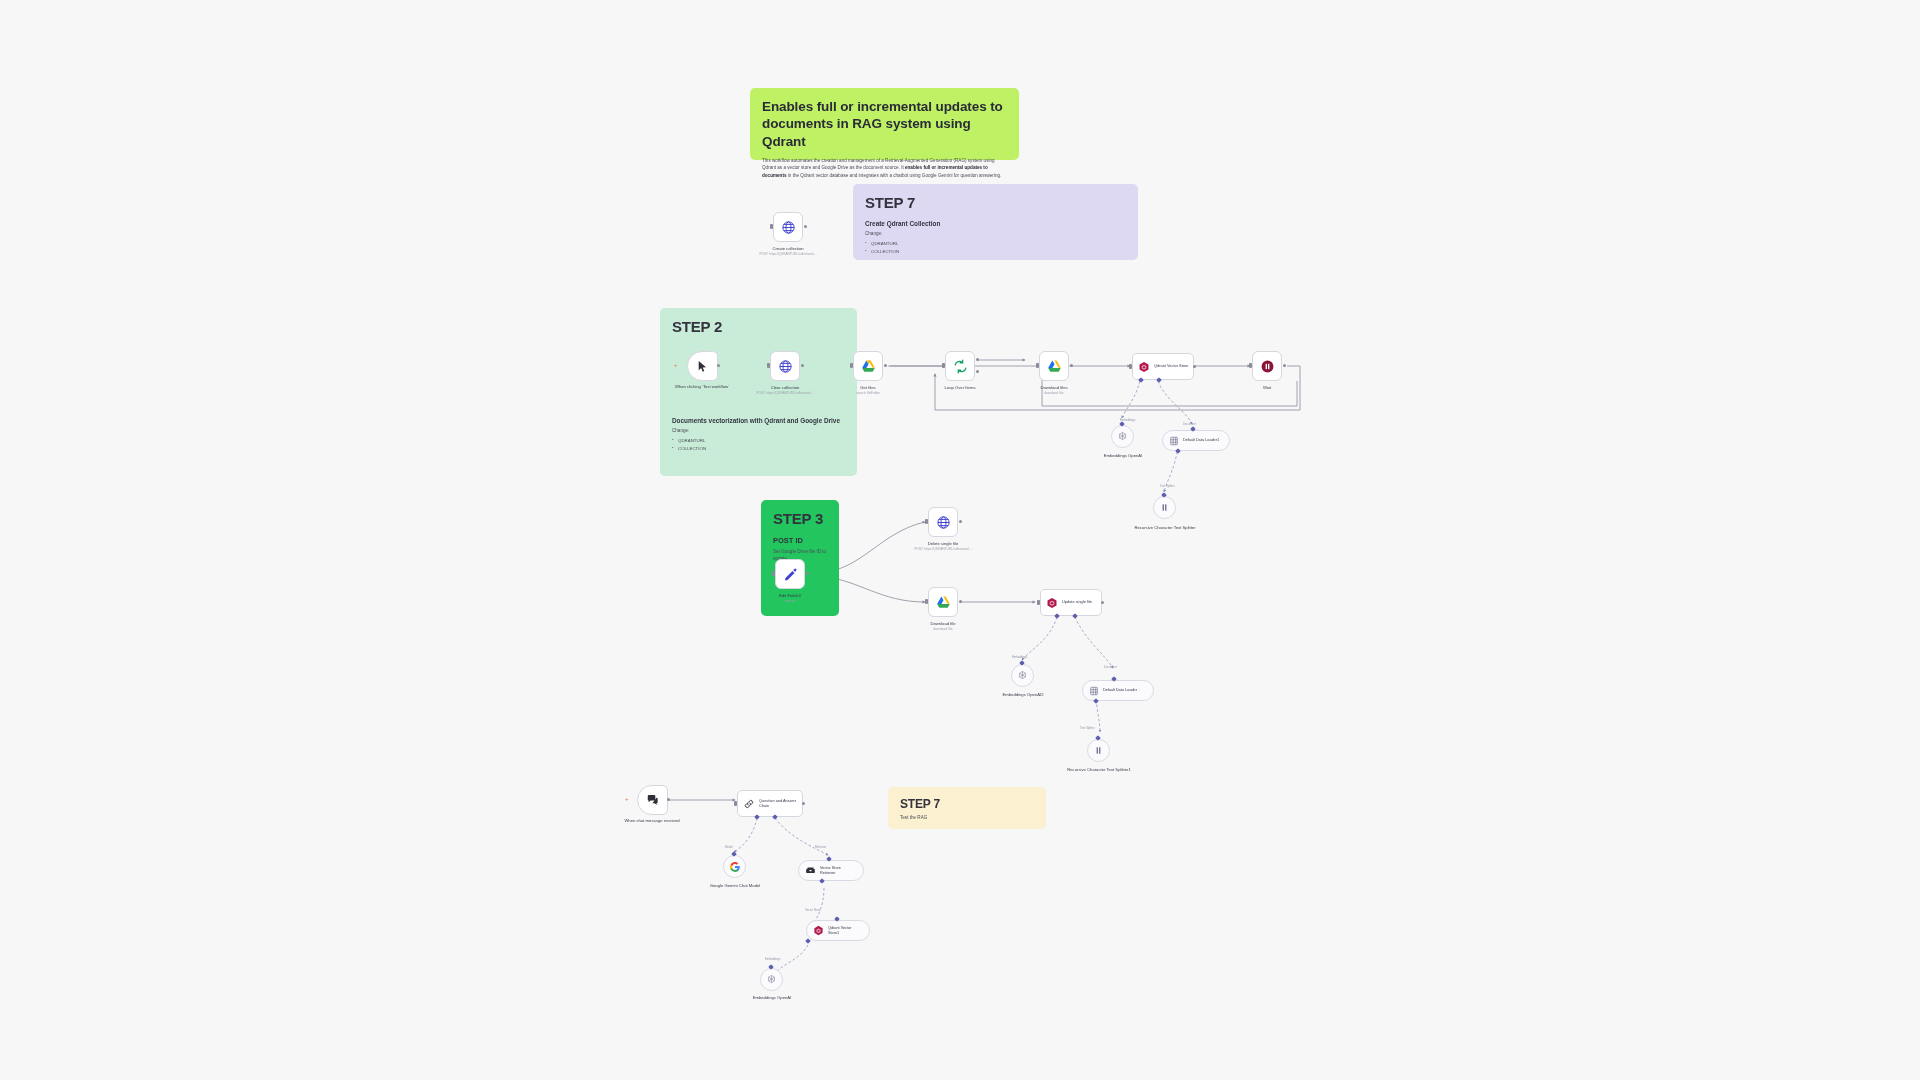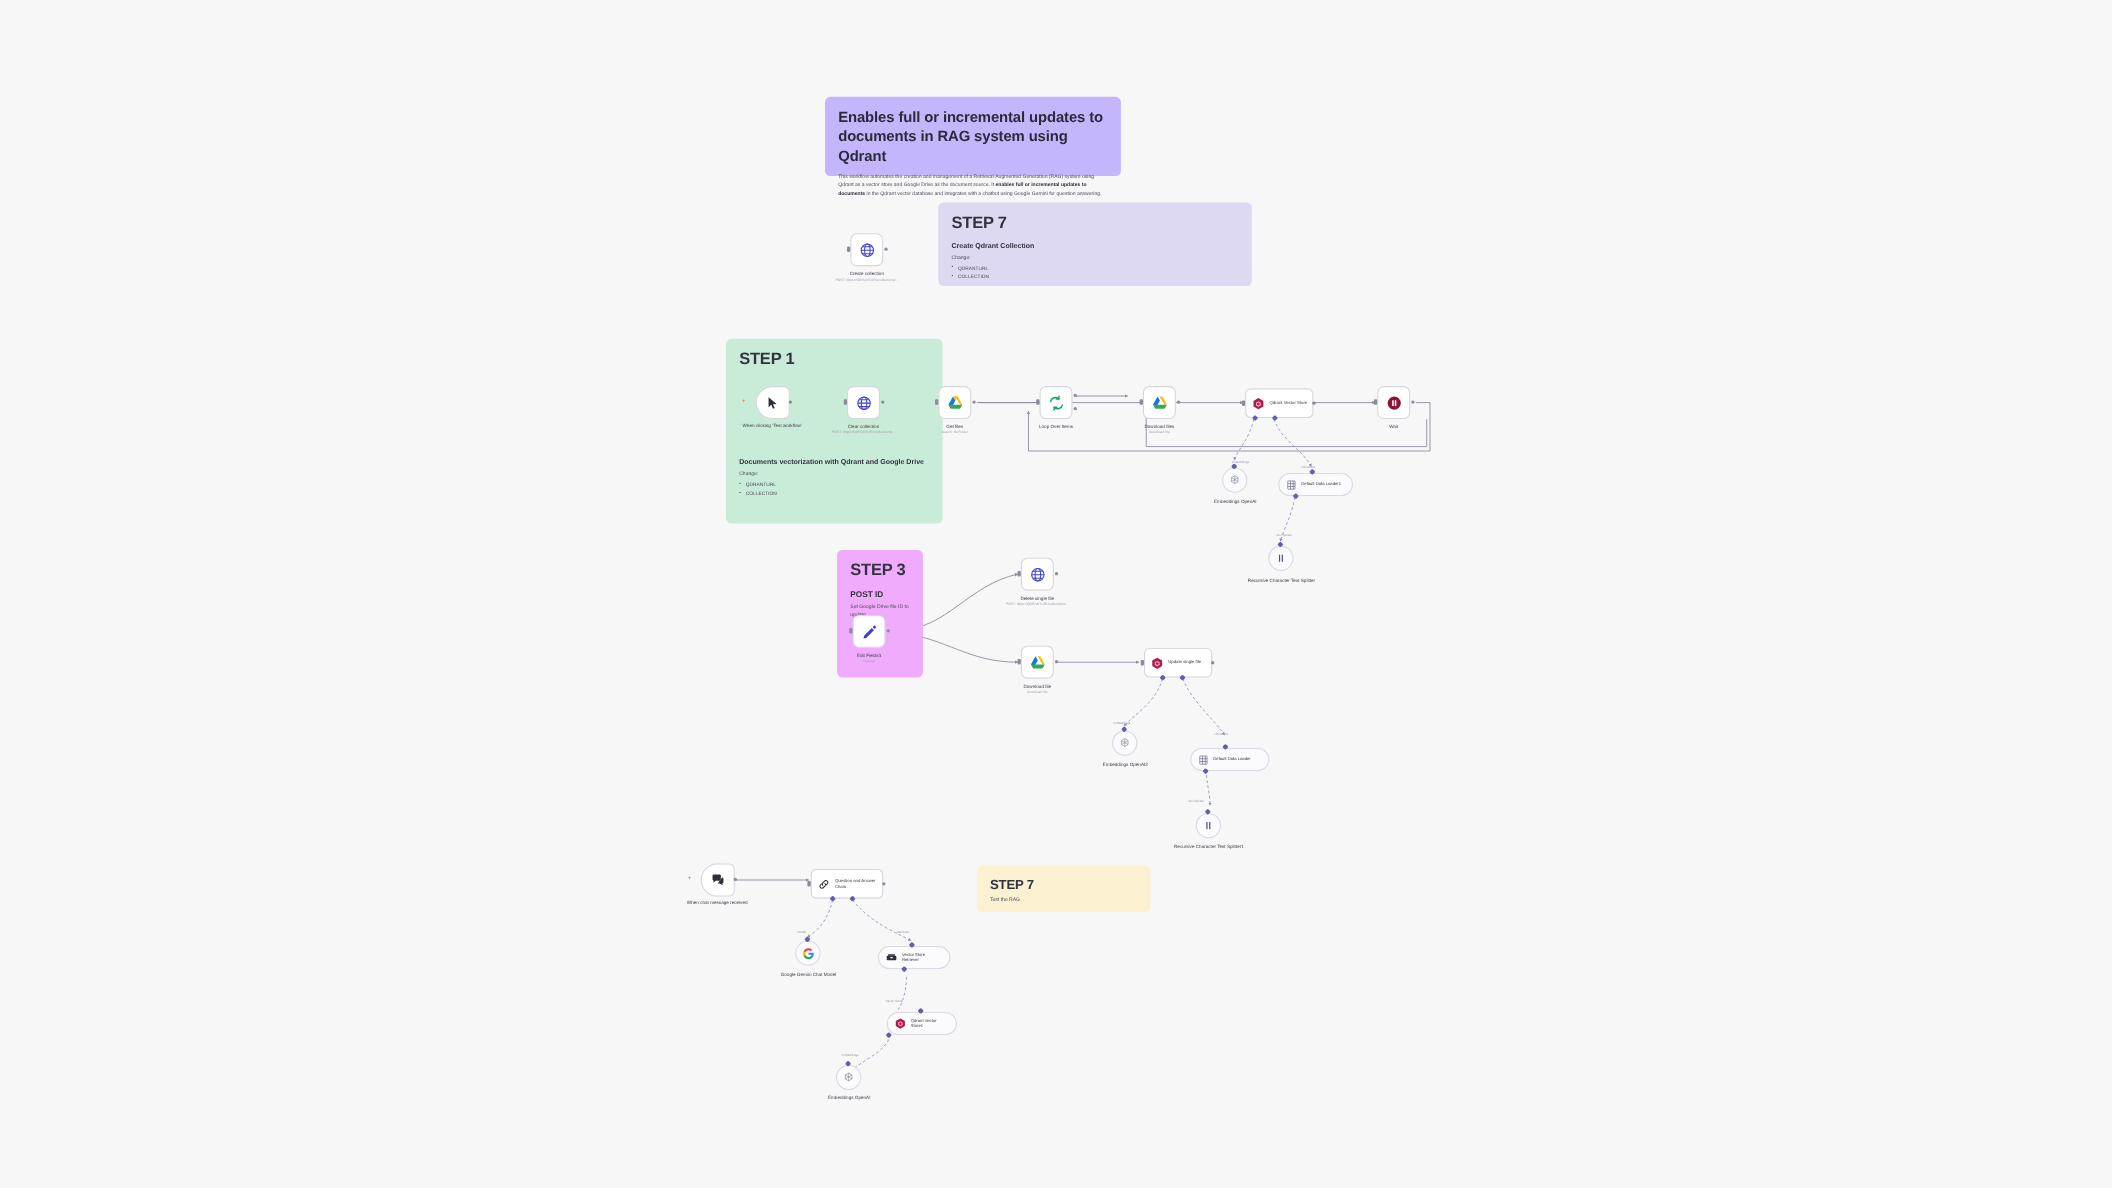--- a/index.html
+++ b/index.html
@@ -13,24 +13,24 @@
     position: relative;
     width: 1920px; height: 1080px;
     background: #f7f7f8;
   }
   
   .sticky {
     position: absolute;
     border-radius: 5px;
     padding: 10px 12px;
   }
-  .sticky.pink  { background: #c4b5fd; }
+  .sticky.pink  { background: #bef264; }
   .sticky.purple{ background: #ddd9f2; }
   .sticky.green { background: #c9ecd8; }
-  .sticky.yellow{ background: #f0abfc; }
+  .sticky.yellow{ background: #22c55e; }
   .sticky.cream { background: #fbf0cf; }
 
   .sticky h1 {
     font-size: 13.5px; line-height: 1.28; font-weight: 700;
     color: #2b2b38; letter-spacing: -0.1px;
   }
   .sticky .step-title {
     font-size: 15px; font-weight: 700; color: #33333f;
     letter-spacing: -.2px;
   }
@@ -174,21 +174,21 @@
     <div class="step-title">STEP 7</div>
     <div class="sub">Create Qdrant Collection</div>
     <div class="note-small">Change:</div>
     <ul>
       <li>QDRANTURL</li>
       <li>COLLECTION</li>
     </ul>
   </div>
 
   <div class="sticky green" style="left:660px; top:308px; width:197px; height:168px;">
-    <div class="step-title">STEP 1</div>
+    <div class="step-title">STEP 2</div>
     <div class="sub" style="margin-top:82px;">Documents vectorization with Qdrant and Google Drive</div>
     <div class="note-small">Change:</div>
     <ul>
       <li>QDRANTURL</li>
       <li>COLLECTION</li>
     </ul>
   </div>
 
   <div class="sticky yellow" style="left:761px; top:500px; width:78px; height:116px;">
     <div class="step-title">STEP 3</div>

